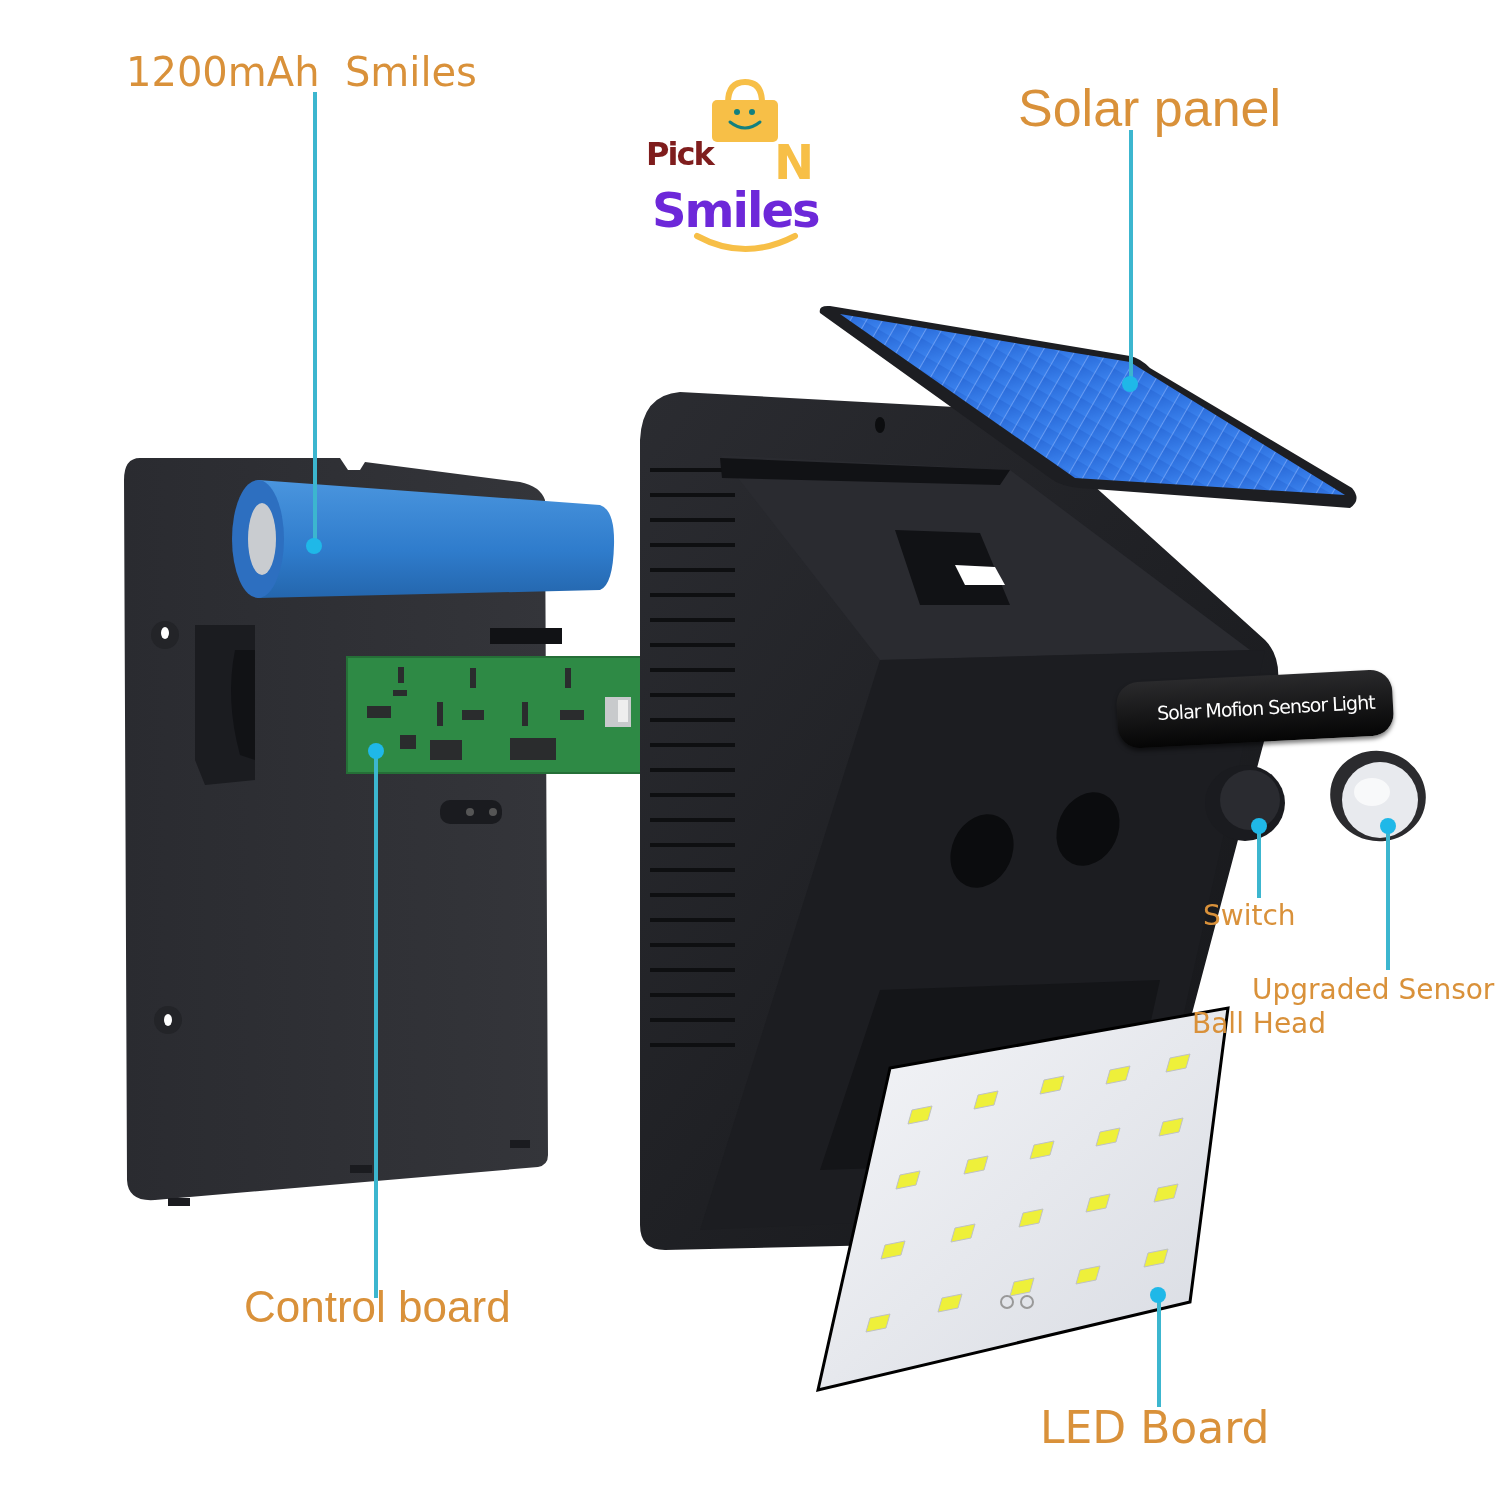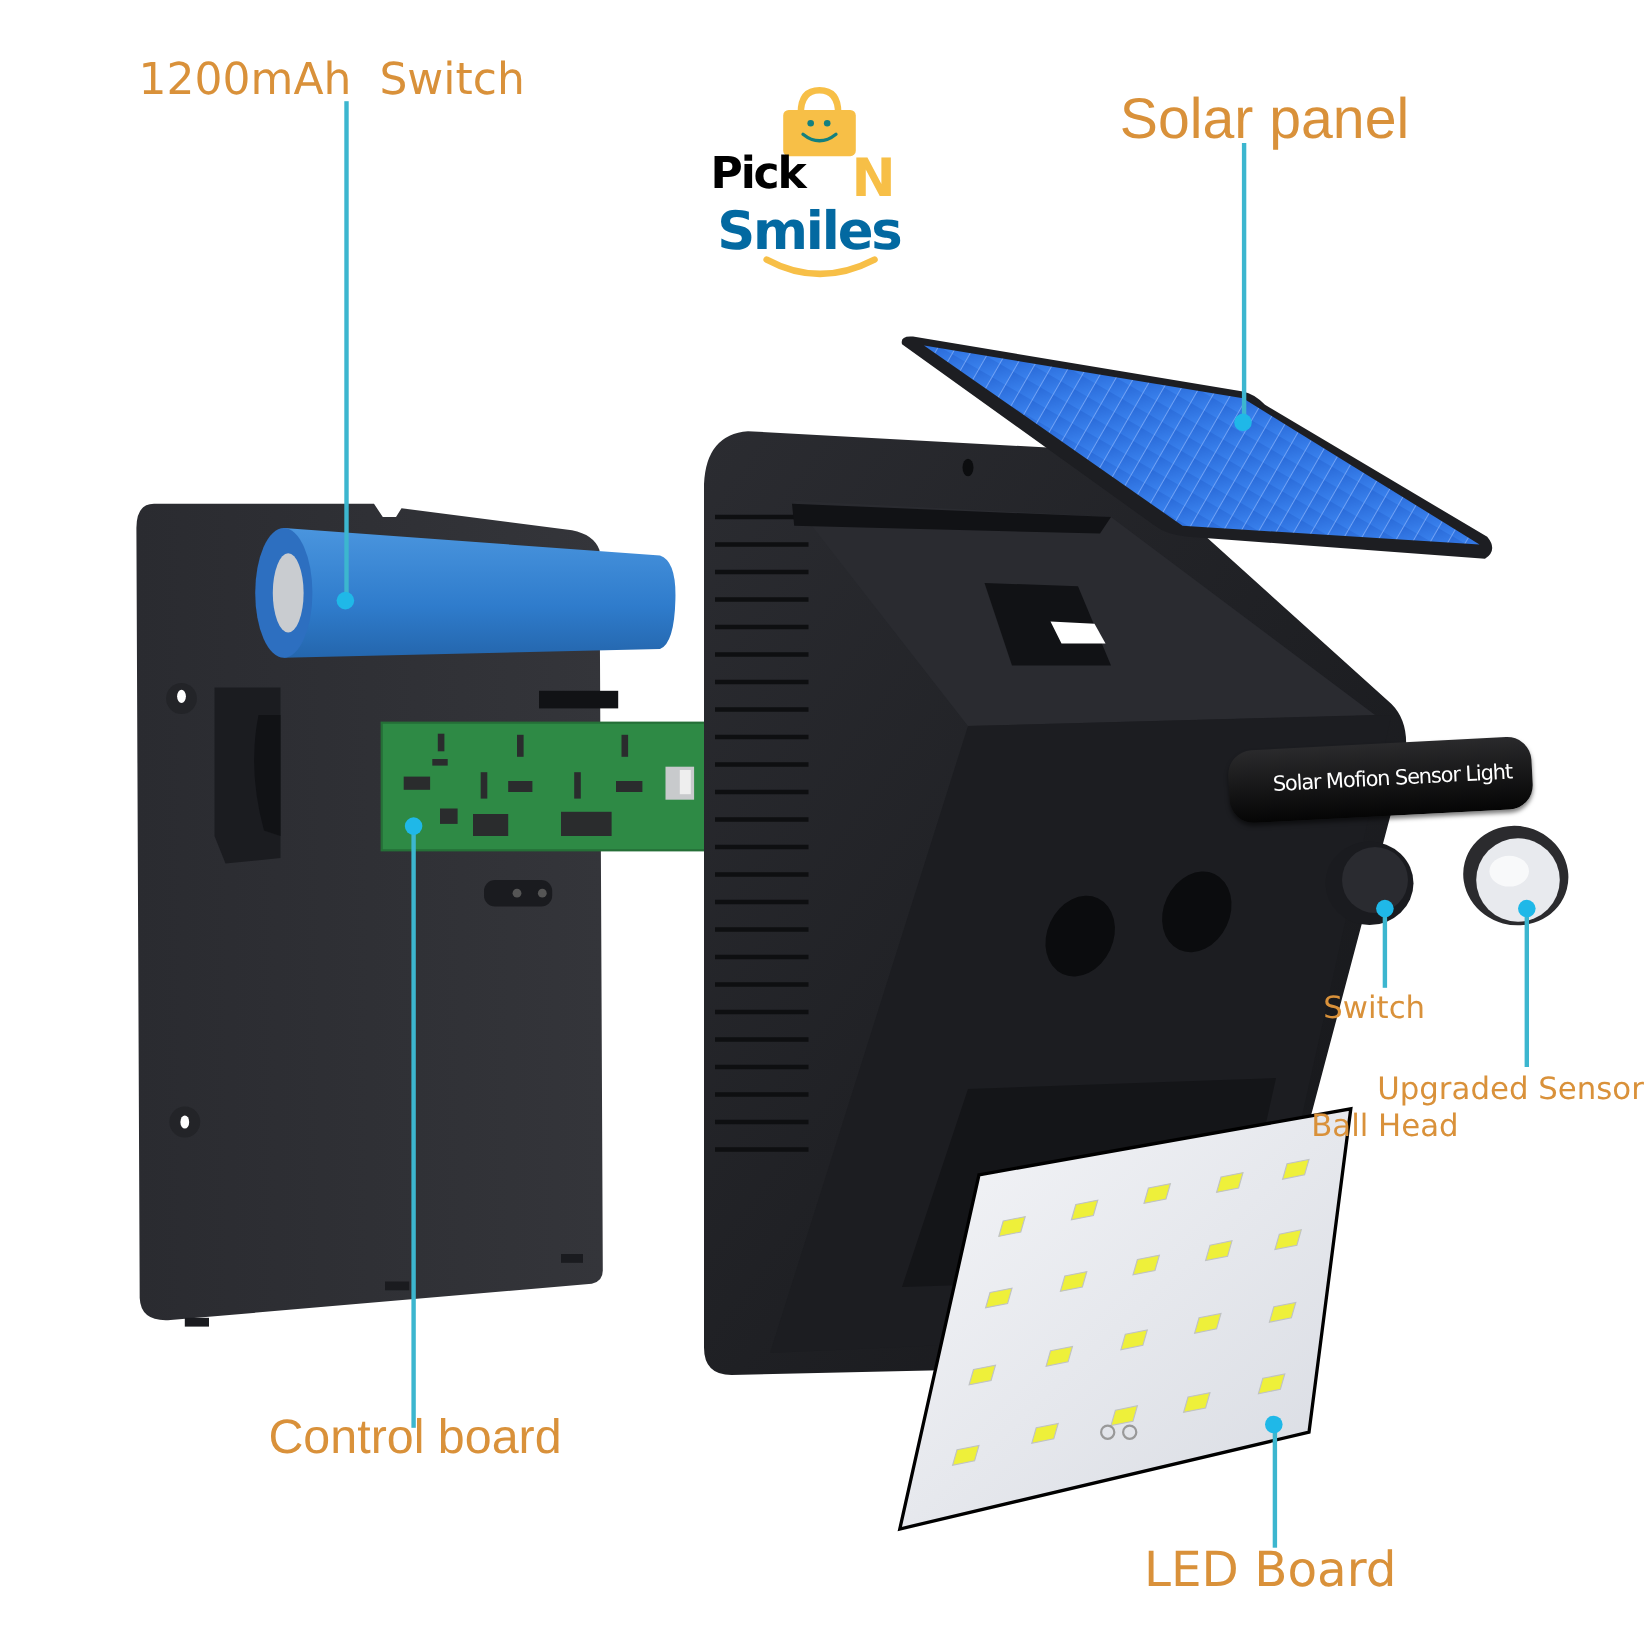--- a/index.html
+++ b/index.html
@@ -182,30 +182,30 @@
     <path d="M728,103 Q728,82 745,82 Q762,82 762,103" fill="none" stroke="#f7bf47" stroke-width="6"></path>
     <rect x="712" y="100" width="66" height="42" rx="5" fill="#f7bf47"></rect>
     <circle cx="737" cy="112" r="3" fill="#13807f"></circle>
     <circle cx="752" cy="112" r="3" fill="#13807f"></circle>
     <path d="M730,122 Q745,134 760,122" fill="none" stroke="#13807f" stroke-width="3" stroke-linecap="round"></path>
     <path d="M697,236 Q745,262 795,236" fill="none" stroke="#f7bf47" stroke-width="6" stroke-linecap="round"></path>
   </g>
 </svg>
 
 <div class="abs" style="left:646px;top:138px;width:200px;height:100px;">
-  <span class="logo-line1" style="left:0;top:0;font-size:40px;color:#000000;letter-spacing:-2px;">Pick</span>
+  <span class="logo-line1" style="left:0;top:0;font-size:32px;color:#7f1d1d;letter-spacing:-2px;">Pick</span>
   <span class="logo-line1" style="left:128px;top:0;font-size:48px;color:#f7bf47;">N</span>
-  <span class="logo-line2" style="left:6px;top:48px;font-size:48px;color:#0369a1;letter-spacing:-2px;text-align:right;">Smiles</span>
+  <span class="logo-line2" style="left:6px;top:48px;font-size:48px;color:#6d28d9;letter-spacing:-2px;text-align:right;">Smiles</span>
 </div>
 
 <div class="abs" style="left:1117px;top:676px;width:276px;height:66px;background:linear-gradient(#2a2a2c,#050505);border-radius:22px;transform:rotate(-3deg);box-shadow:0 3px 4px rgba(0,0,0,.5);">
   <span style="position:absolute;left:40px;top:21px;color:#ffffff;font-family:'DejaVu Sans',sans-serif;font-size:19px;letter-spacing:-1px;white-space:nowrap;">Solar Mofion Sensor Light</span>
 </div>
 
-<span class="label dj" style="left:126px;top:52px;font-size:40px;white-space:pre;">1200mAh  Switch</span>
+<span class="label dj" style="left:126px;top:52px;font-size:40px;white-space:pre;">1200mAh  Smiles</span>
 <div class="leader" style="left:313px;top:92px;height:452px;"></div>
 <div class="dot" style="left:306px;top:538px;"></div>
 
 <span class="label sans" style="left:1018px;top:82px;font-size:52px;">Solar panel</span>
 <div class="leader" style="left:1129px;top:130px;height:252px;"></div>
 <div class="dot" style="left:1122px;top:376px;"></div>
 
 <span class="label sans" style="left:244px;top:1285px;font-size:44px;">Control board</span>
 <div class="leader" style="left:374px;top:752px;height:546px;"></div>
 <div class="dot" style="left:368px;top:743px;"></div>

